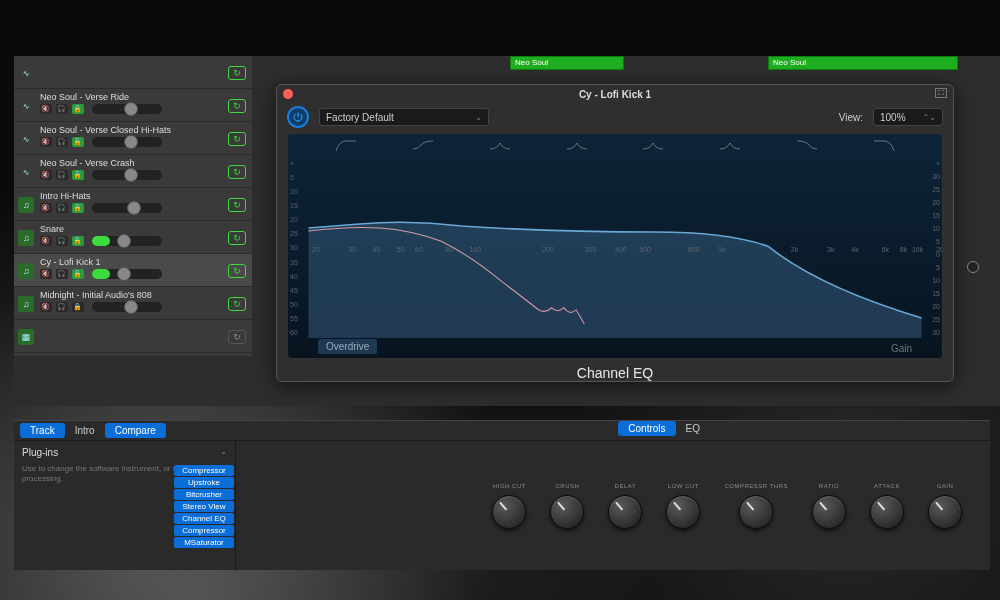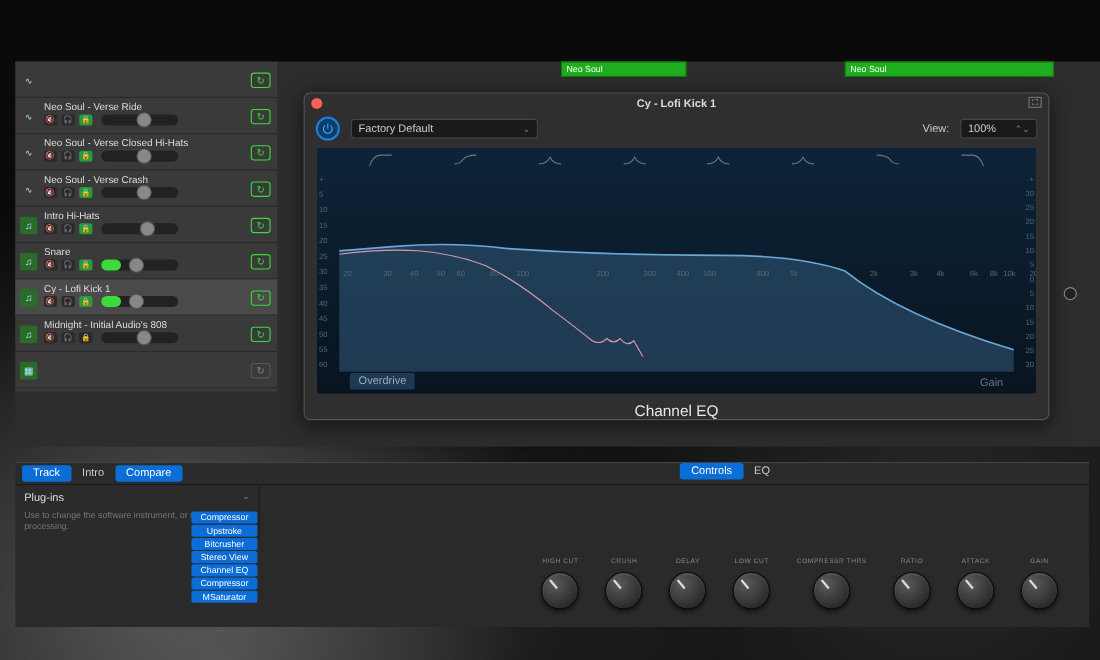--- a/index.html
+++ b/index.html
@@ -49,21 +49,21 @@
   .eq-curve { position:absolute; inset:0; }
   .eq-footer { text-align:center; font-size:14px; color:#e8e8e8; padding:2px 0 6px; font-weight:500; }
   .eq-dot { position:absolute; right:-26px; top:176px; width:12px; height:12px; border:1px solid #888; border-radius:50%; background:#222; }
 
   
   .bottom { position:absolute; left:14px; right:10px; bottom:30px; height:150px; background:#2a2a2a; border-top:1px solid #444; }
   .bot-tabs { height:20px; display:flex; align-items:center; padding:0 6px; gap:0; border-bottom:1px solid #1a1a1a; }
   .tab { padding:2px 10px; font-size:10px; color:#ccc; border-radius:3px; }
   .tab.active { background:#0a6dd8; color:#fff; }
   .bot-right-tabs { position:absolute; right:280px; top:0; display:flex;margin-left:22px; }
-  .bot-body { display:flex; height:130px;flex-direction:column; }
+  .bot-body { display:flex; height:130px; }
   .bot-left { width:222px; padding:6px 8px; border-right:1px solid #1a1a1a; }
   .section-hdr { display:flex; justify-content:space-between; font-size:10px; color:#ddd; margin-bottom:4px; }
   .hint { font-size:8px; color:#777; line-height:1.3; margin-top:6px;}
   .chips { position:absolute; left:160px; top:24px; width:60px; }
   .chip { background:#0a6dd8; color:#fff; font-size:8px; text-align:center; padding:1px 0; margin-bottom:1px; border-radius:2px; }
   .knob-row { flex:1; display:flex; align-items:center; justify-content:flex-end; gap:24px; padding:0 28px 0 0; }
   .knob-w { display:flex; flex-direction:column; align-items:center; gap:6px; }
   .knob-lbl { font-size:6px; color:#888; letter-spacing:0.5px; }
   .knob { width:34px; height:34px; border-radius:50%; background:radial-gradient(circle at 35% 30%, #5a5a5a, #1a1a1a); border:1px solid #0a0a0a; position:relative; box-shadow:0 2px 4px rgba(0,0,0,0.6), inset 0 1px 2px rgba(255,255,255,0.15); }
   .knob::after { content:''; position:absolute; left:50%; top:3px; width:2px; height:10px; background:#ddd; transform-origin: 50% 14px; transform: translateX(-50%) rotate(-40deg); }

